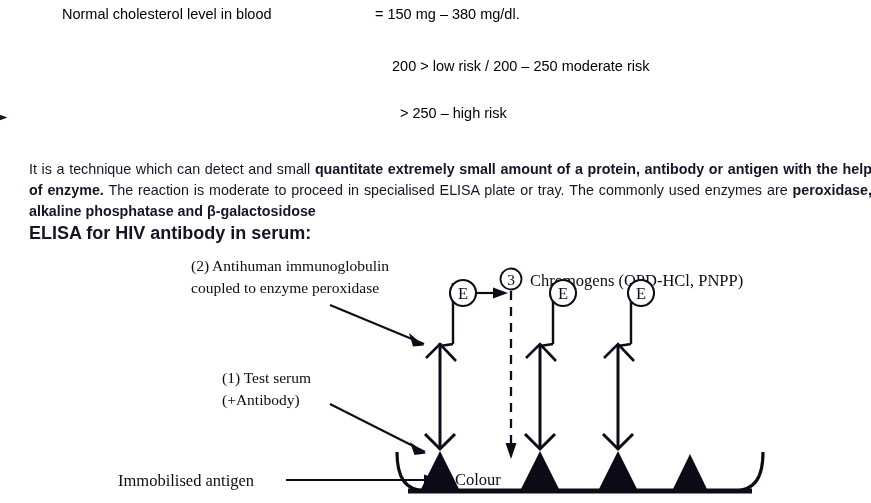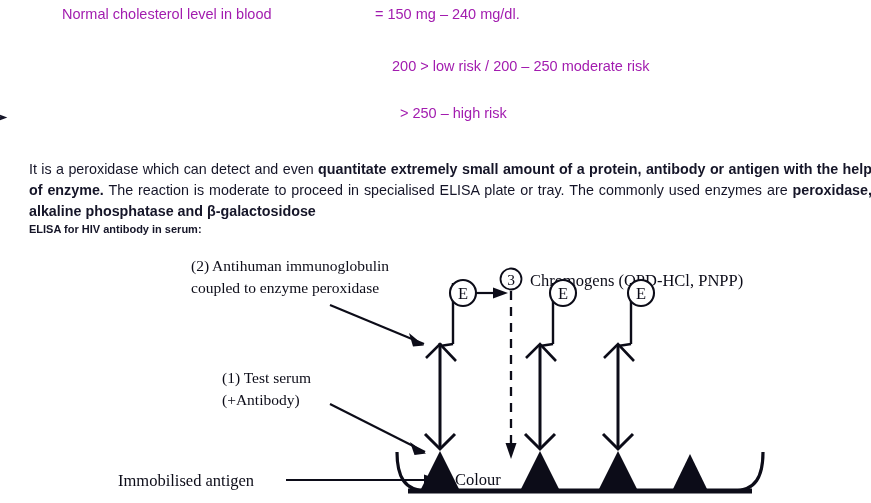--- a/index.html
+++ b/index.html
@@ -28,21 +28,21 @@
   .chol-block {
     position: absolute;
     left: 0; top: 0;
     width: 871px;
   }
   .chol-row {
     position: absolute;
     font-size: 14.5px;
     line-height: 1.1;
     white-space: nowrap;
-    color: #a21caf;
+    color: #000000;
   }
   .chol-label { left: 62px;  top: 7px; }
   .chol-val1  { left: 375px; top: 7px; }
   .chol-val2  { left: 392px; top: 43px; margin-top: 16px; }
   .chol-val3  { left: 400px; top: 78px; margin-top: 28px; }
 
   
   .elisa-heading {
     position: absolute;
     left: 29px; top: 110px;
@@ -74,21 +74,21 @@
     text-align: justify;
     color: #151528;
   }
   .body-para b { font-weight: bold; }
 
   
   .sub-heading {
     position: absolute;
     left: 29px;
     top: 223px;
-    font-size: 11px;
+    font-size: 18px;
     font-weight: bold;
     white-space: nowrap;
     color: #151528;
   }
 
   
   .diagram {
     position: absolute;
     left: 0;
     top: 248px;
@@ -108,33 +108,33 @@
     fill: #0c0c18;
   }
 </style>
 </head>
 <body>
 
 <div class="page">
 
   <div class="chol-block">
     <div class="chol-row chol-label">Normal cholesterol level in blood</div>
-    <div class="chol-row chol-val1">= 150 mg – 240 mg/dl.</div>
+    <div class="chol-row chol-val1">= 150 mg – 380 mg/dl.</div>
     <div class="chol-row chol-val2">200 &gt; low risk / 200 – 250 moderate risk</div>
     <div class="chol-row chol-val3">&gt; 250 – high risk</div>
   </div>
 
   <div class="bullet-marker">
     <svg width="18" height="14" viewBox="0 0 18 14">
       <path d="M -2 1.5 L 9 5.5 L -2 9.5" fill="none" stroke="#151528" stroke-width="1.6"></path>
       <path d="M 2 7.5 L 9 5.6 L 2 3.6" fill="#151528"></path>
     </svg>
   </div>
 
-  <p class="body-para"><span>It is a peroxidase which can detect and even </span><b>quantitate extremely small amount of a protein, antibody or antigen with the help of enzyme.</b><span> The reaction is moderate to proceed in specialised ELISA plate or tray. The commonly used enzymes are </span><b>peroxidase, alkaline phosphatase and β-galactosidose</b></p>
+  <p class="body-para"><span>It is a technique which can detect and small </span><b>quantitate extremely small amount of a protein, antibody or antigen with the help of enzyme.</b><span> The reaction is moderate to proceed in specialised ELISA plate or tray. The commonly used enzymes are </span><b>peroxidase, alkaline phosphatase and β-galactosidose</b></p>
 
   <div class="sub-heading">ELISA for HIV antibody in serum:</div>
 
   <div class="diagram">
     <svg width="871" height="255" viewBox="0 0 871 255">
 
       <text class="dlabel" x="191" y="23">(2) Antihuman immunoglobulin</text>
       <text class="dlabel" x="191" y="45">coupled to enzyme peroxidase</text>
 
       <g>

